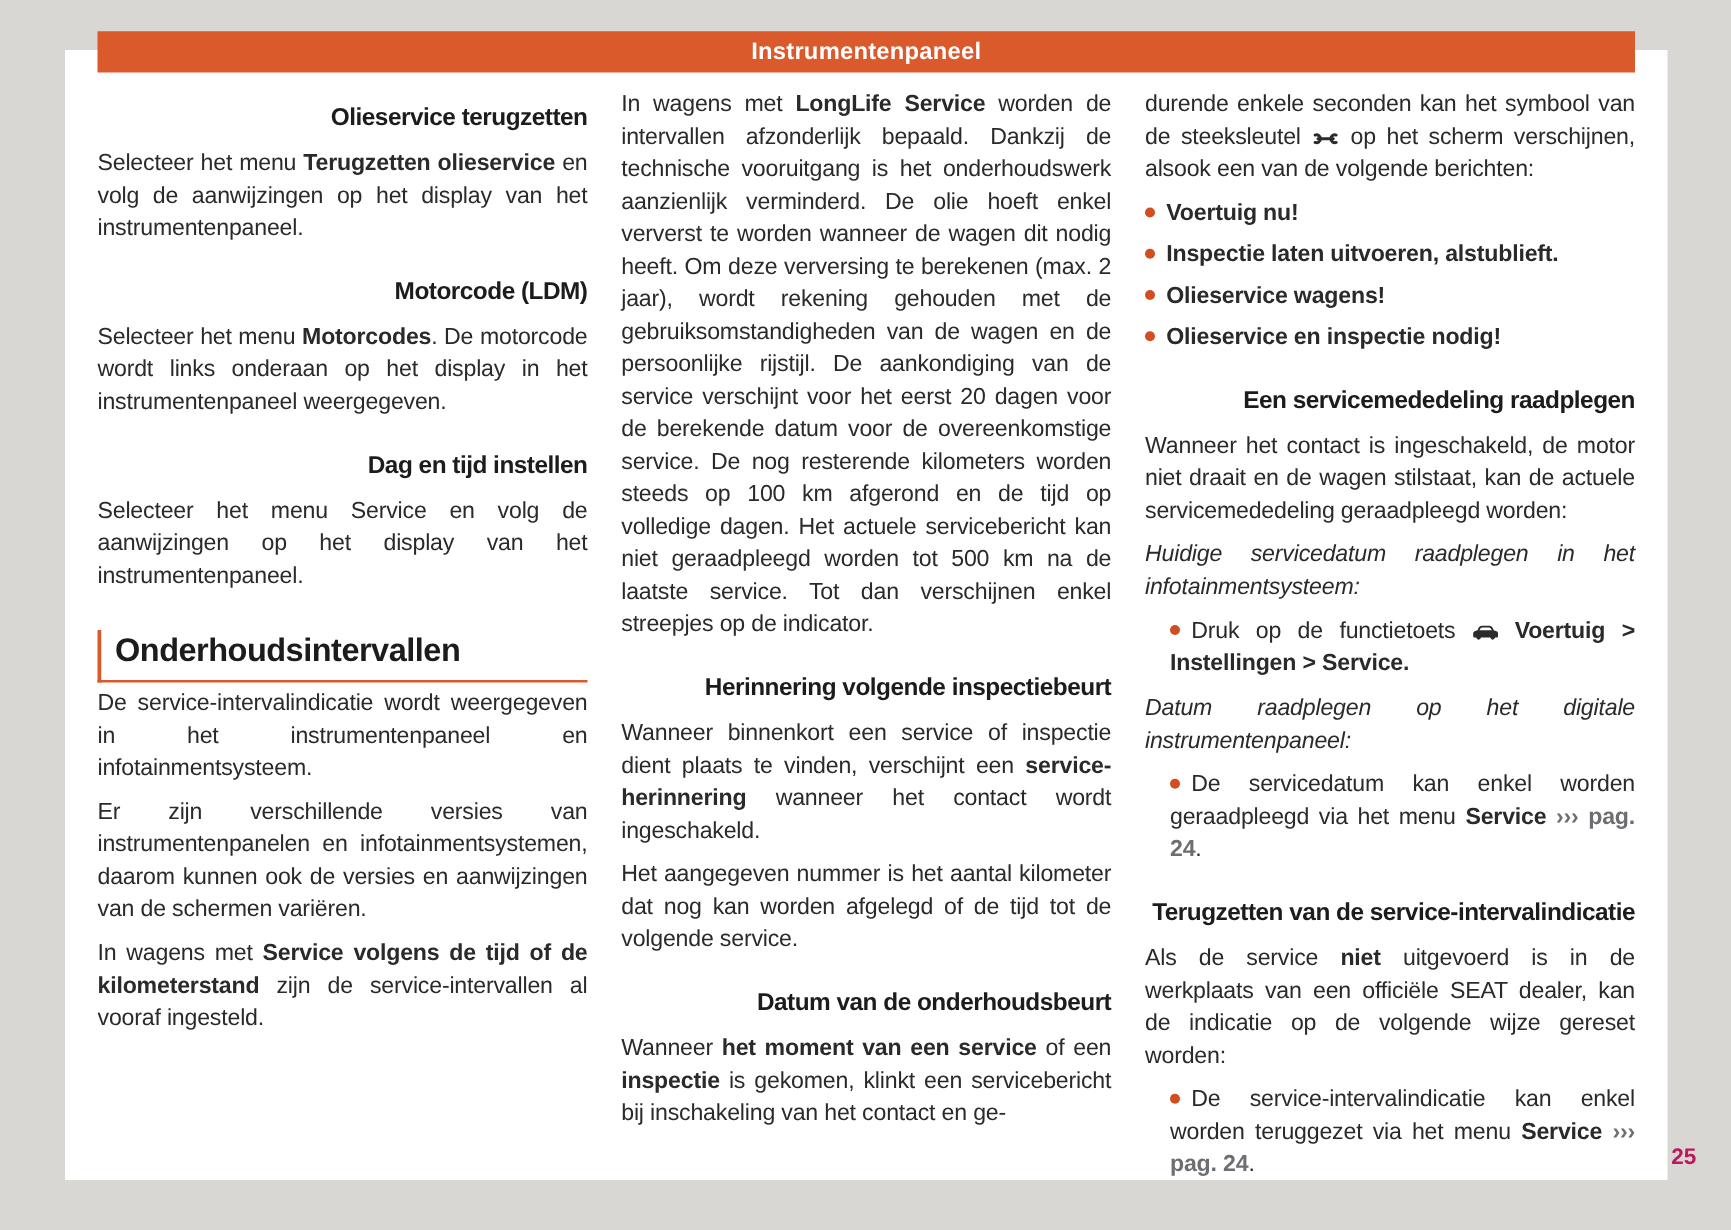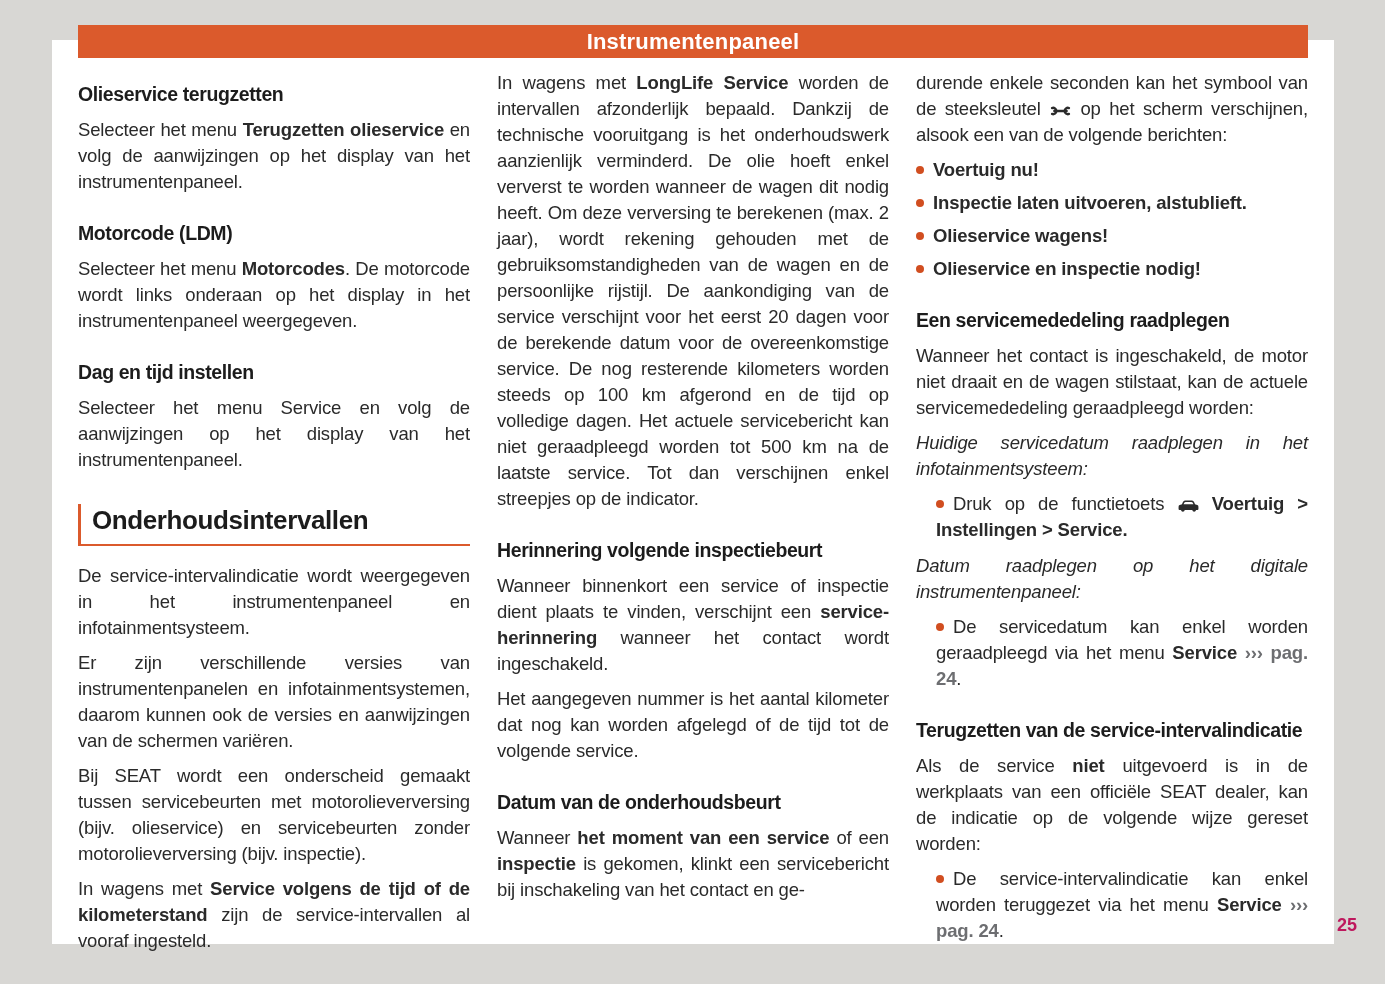--- a/index.html
+++ b/index.html
@@ -19,40 +19,40 @@
     color:var(--ink);
   }
   .page{
     position:absolute;left:52px;top:40px;width:1282px;height:904px;
     background:#ffffff;
   }
   .header-bar{
     position:absolute;left:78px;top:25px;width:1230px;height:33px;
     background:var(--accent);color:#fff;
     display:flex;align-items:center;justify-content:center;
-    font-size:22px;font-weight:bold;letter-spacing:.2px;
+    font-size:19px;font-weight:bold;letter-spacing:.2px;
     z-index:2;
   }
   .column{
     position:absolute;top:70px;width:392px;
     font-size:18.5px;line-height:26px;letter-spacing:-0.15px;
     z-index:3;
   }
   #col0{left:78px;}
   #col1{left:497px;}
   #col2{left:916px;}
   .column p{margin:0 0 9px 0;text-align:justify;}
   .column p.ital{margin-top:5px;}
   h3.sub{
     font-size:19.5px;line-height:24px;font-weight:bold;color:var(--ink-strong);
-    margin:26px 0 11px 0;letter-spacing:-0.4px;white-space:nowrap;text-align:left;
+    margin:26px 0 11px 0;letter-spacing:-0.4px;white-space:nowrap;text-align:right;
   }
   .column > h3.sub:first-child{margin-top:12px;}
   .section-wrap{
-    margin:31px 0 17px 0;
+    margin:31px 0 3px 0;
     border-left:3px solid var(--accent);
     border-bottom:2px solid var(--accent);
     padding:1px 0 9px 11px;
   }
   .section-wrap h2{
     margin:0;font-size:26px;line-height:30px;font-weight:bold;
     color:var(--ink-strong);letter-spacing:-0.4px;white-space:nowrap;
   }
   .b{font-weight:bold;}
   .i{font-style:italic;}
@@ -84,21 +84,20 @@
     <p><span class="">Selecteer het menu </span><span class="b ">Terugzetten olieservice</span><span class=""> en volg de aanwijzingen op het display van het instrumentenpaneel.</span></p>
     <h3 class="sub">Motorcode (LDM)</h3>
     <p><span class="">Selecteer het menu </span><span class="b ">Motorcodes</span><span class="">. De motorcode wordt links onderaan op het display in het instrumentenpaneel weergegeven.</span></p>
     <h3 class="sub">Dag en tijd instellen</h3>
     <p><span class="">Selecteer het menu Service en volg de aanwijzingen op het display van het instrumentenpaneel.</span></p>
     <div class="section-wrap">
       <h2>Onderhoudsintervallen</h2>
     </div>
     <p><span class="">De service-intervalindicatie wordt weergegeven in het instrumentenpaneel en infotainmentsysteem.</span></p>
     <p><span class="">Er zijn verschillende versies van instrumentenpanelen en infotainmentsystemen, daarom kunnen ook de versies en aanwijzingen van de schermen variëren.</span></p>
-    <p><span class="">Bij SEAT wordt een onderscheid gemaakt tussen servicebeurten met motorolieverversing (bijv. olieservice) en servicebeurten zonder motorolieverversing (bijv. inspectie).</span></p>
     <p><span class="">In wagens met </span><span class="b ">Service volgens de tijd of de kilometerstand</span><span class=""> zijn de service-intervallen al vooraf ingesteld.</span></p>
   </div>
 <div class="column" id="col1">
     <p><span class="">In wagens met </span><span class="b ">LongLife Service</span><span class=""> worden de intervallen afzonderlijk bepaald. Dankzij de technische vooruitgang is het onderhoudswerk aanzienlijk verminderd. De olie hoeft enkel ververst te worden wanneer de wagen dit nodig heeft. Om deze verversing te berekenen (max. 2 jaar), wordt rekening gehouden met de gebruiksomstandigheden van de wagen en de persoonlijke rijstijl. De aankondiging van de service verschijnt voor het eerst 20 dagen voor de berekende datum voor de overeenkomstige service. De nog resterende kilometers worden steeds op 100 km afgerond en de tijd op volledige dagen. Het actuele servicebericht kan niet geraadpleegd worden tot 500 km na de laatste service. Tot dan verschijnen enkel streepjes op de indicator.</span></p>
     <h3 class="sub">Herinnering volgende inspectiebeurt</h3>
     <p><span class="">Wanneer binnenkort een service of inspectie dient plaats te vinden, verschijnt een </span><span class="b ">service-herinnering</span><span class=""> wanneer het contact wordt ingeschakeld.</span></p>
     <p><span class="">Het aangegeven nummer is het aantal kilometer dat nog kan worden afgelegd of de tijd tot de volgende service.</span></p>
     <h3 class="sub">Datum van de onderhoudsbeurt</h3>
     <p><span class="">Wanneer </span><span class="b ">het moment van een service</span><span class=""> of een </span><span class="b ">inspectie</span><span class=""> is gekomen, klinkt een servicebericht bij inschakeling van het contact en ge-</span></p>
   </div>

